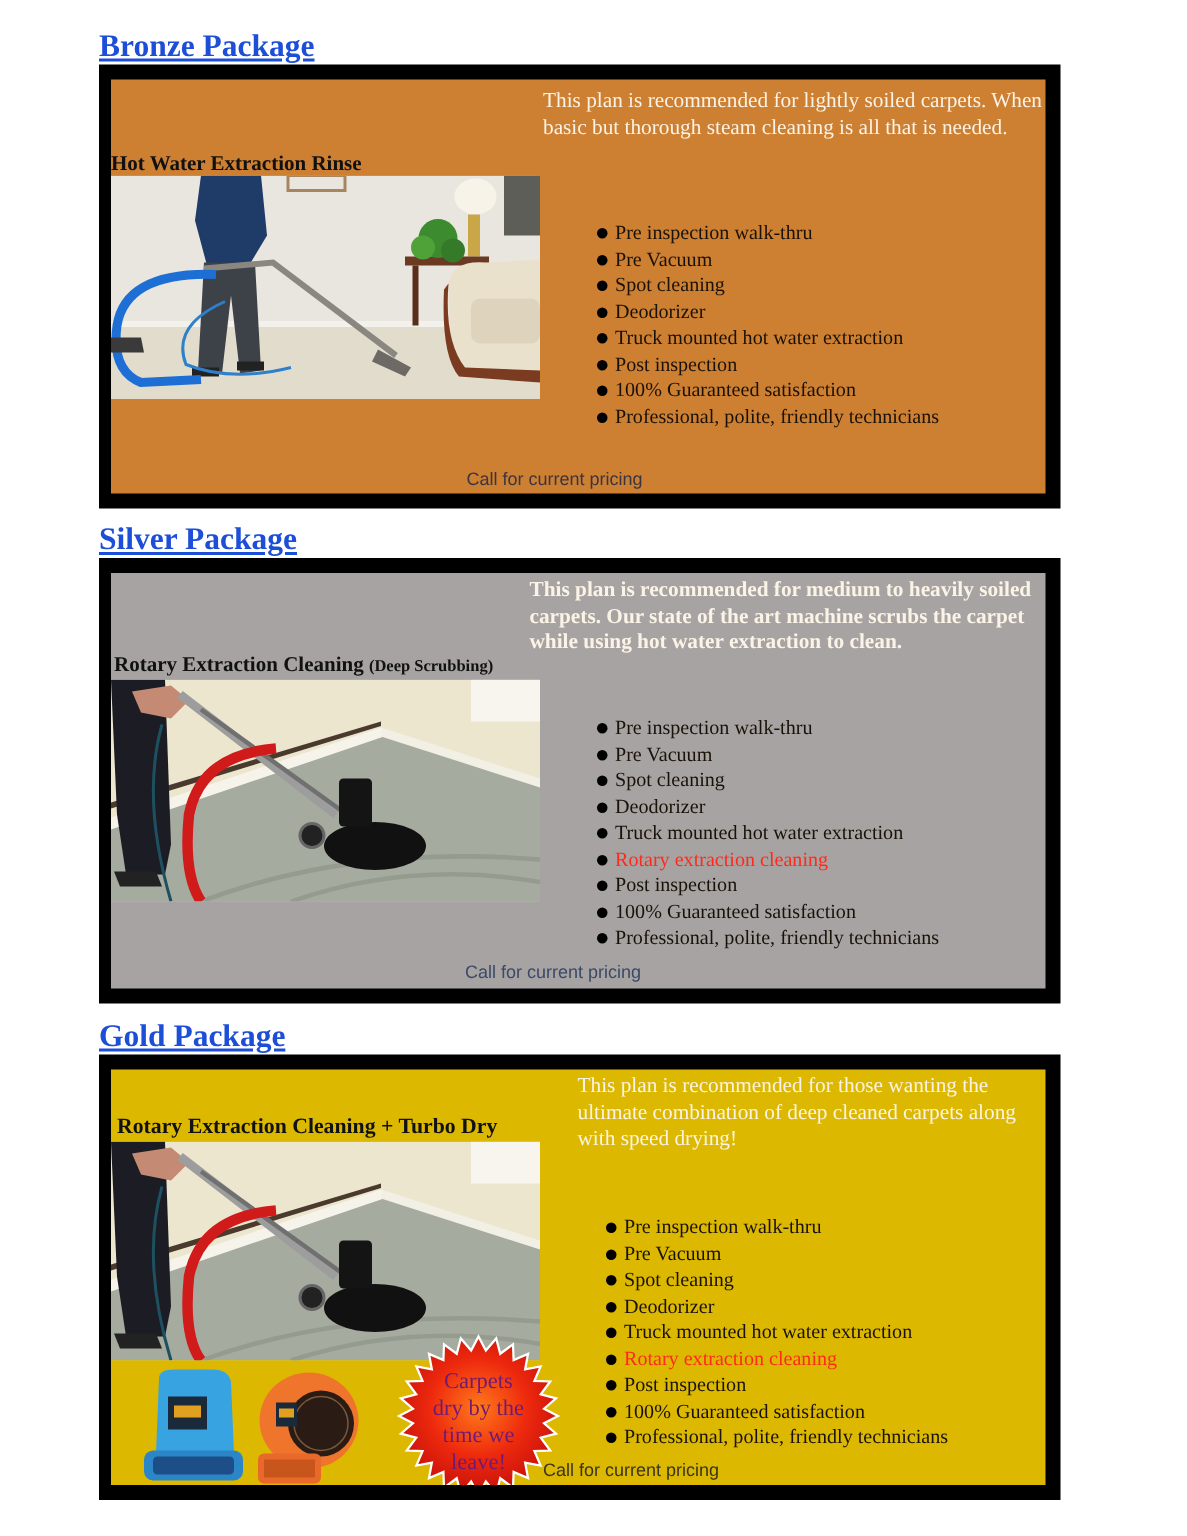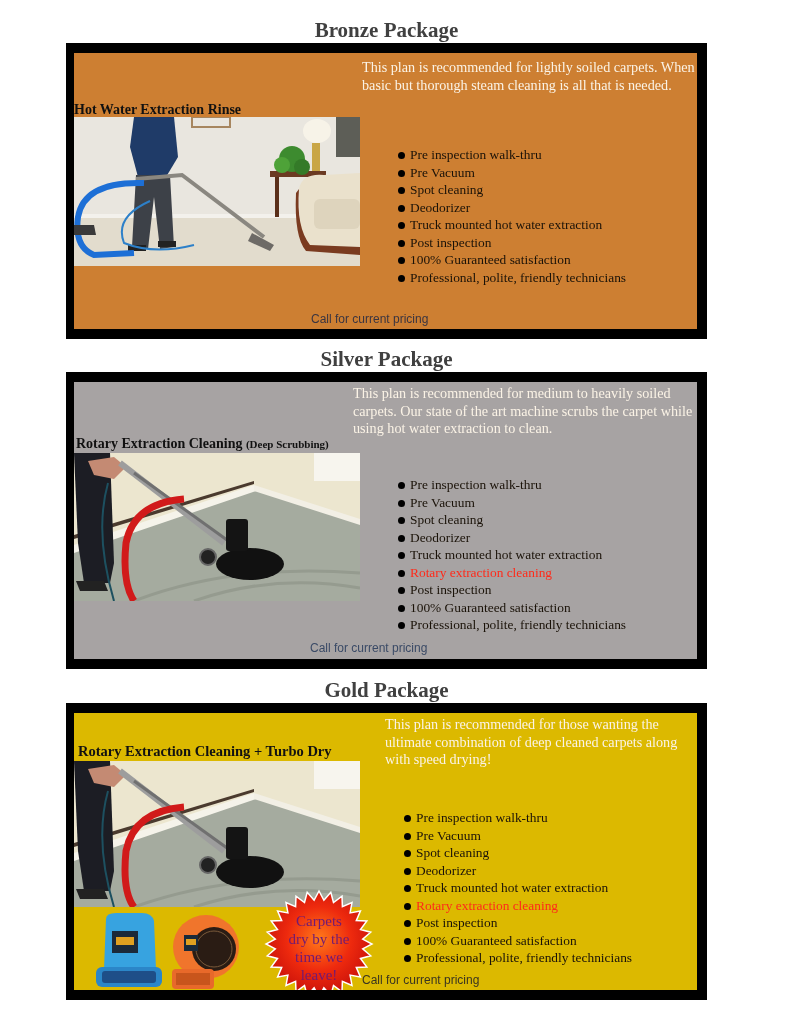--- a/index.html
+++ b/index.html
@@ -1,22 +1,22 @@
 <!DOCTYPE html>
 <html><head>
   <meta charset="utf-8">
   <style>
     * { margin: 0; padding: 0; box-sizing: border-box; }
     html, body { width: 791px; height: 1024px; background: #ffffff; overflow: hidden; }
     body { position: relative; font-family: "Liberation Serif", serif; }
 
     .pkg-title {
-      position: absolute; left: 66px; width: 641px; text-align: center;
+      position: absolute; left: 66px; width: 641px; text-align: left;
       font-family: "Liberation Serif", serif; font-weight: bold; font-size: 21px;
-      color: #404040; line-height: 24px;
+      color: #1d4ed8; line-height: 24px; text-decoration: underline;
     }
     .pkg-box {
       position: absolute; left: 66px; width: 641px; background: #000;
     }
     .pkg-inner {
       position: absolute; left: 8px; right: 10px; top: 10px; bottom: 10px;
       overflow: hidden;
     }
     .img-caption {
       position: absolute; font-family: "Liberation Serif", serif; font-weight: bold;
@@ -126,21 +126,21 @@
         <path d="M14 8 L40 4 L52 14 L40 26 L20 22 Z" fill="#c48a73"></path>
         <path d="M46 10 L150 90" stroke="#9d9d9d" stroke-width="6" fill="none"></path>
         <path d="M60 20 L160 92" stroke="#707070" stroke-width="3" fill="none"></path>
         <path d="M110 46 Q60 50 52 90 Q48 130 60 148" stroke="#d11a1a" stroke-width="7" fill="none"></path>
         <path d="M34 30 Q20 80 40 148" stroke="#1d5060" stroke-width="2" fill="none"></path>
         <ellipse cx="176" cy="111" rx="34" ry="16" fill="#111"></ellipse>
         <rect x="152" y="66" width="22" height="32" rx="3" fill="#141414"></rect>
         <circle cx="134" cy="104" r="8" fill="#222" stroke="#666" stroke-width="2"></circle>
       </svg>
     </div>
-    <p class="desc" style="left:279px; top:3px; width:356px;">This plan is recommended for medium to heavily soiled carpets. Our state of the art machine scrubs the carpet while using hot water extraction to clean.</p>
+    <p class="desc" style="left:279px; top:3px; width:356px;font-weight:bold;">This plan is recommended for medium to heavily soiled carpets. Our state of the art machine scrubs the carpet while using hot water extraction to clean.</p>
     <ul class="features" style="left:324px; top:74px;">
       <li>Pre inspection walk-thru</li>
       <li>Pre Vacuum</li>
       <li>Spot cleaning</li>
       <li>Deodorizer</li>
       <li>Truck mounted hot water extraction</li>
       <li class="hl">Rotary extraction cleaning</li>
       <li>Post inspection</li>
       <li>100% Guaranteed satisfaction</li>
       <li>Professional, polite, friendly technicians</li>

